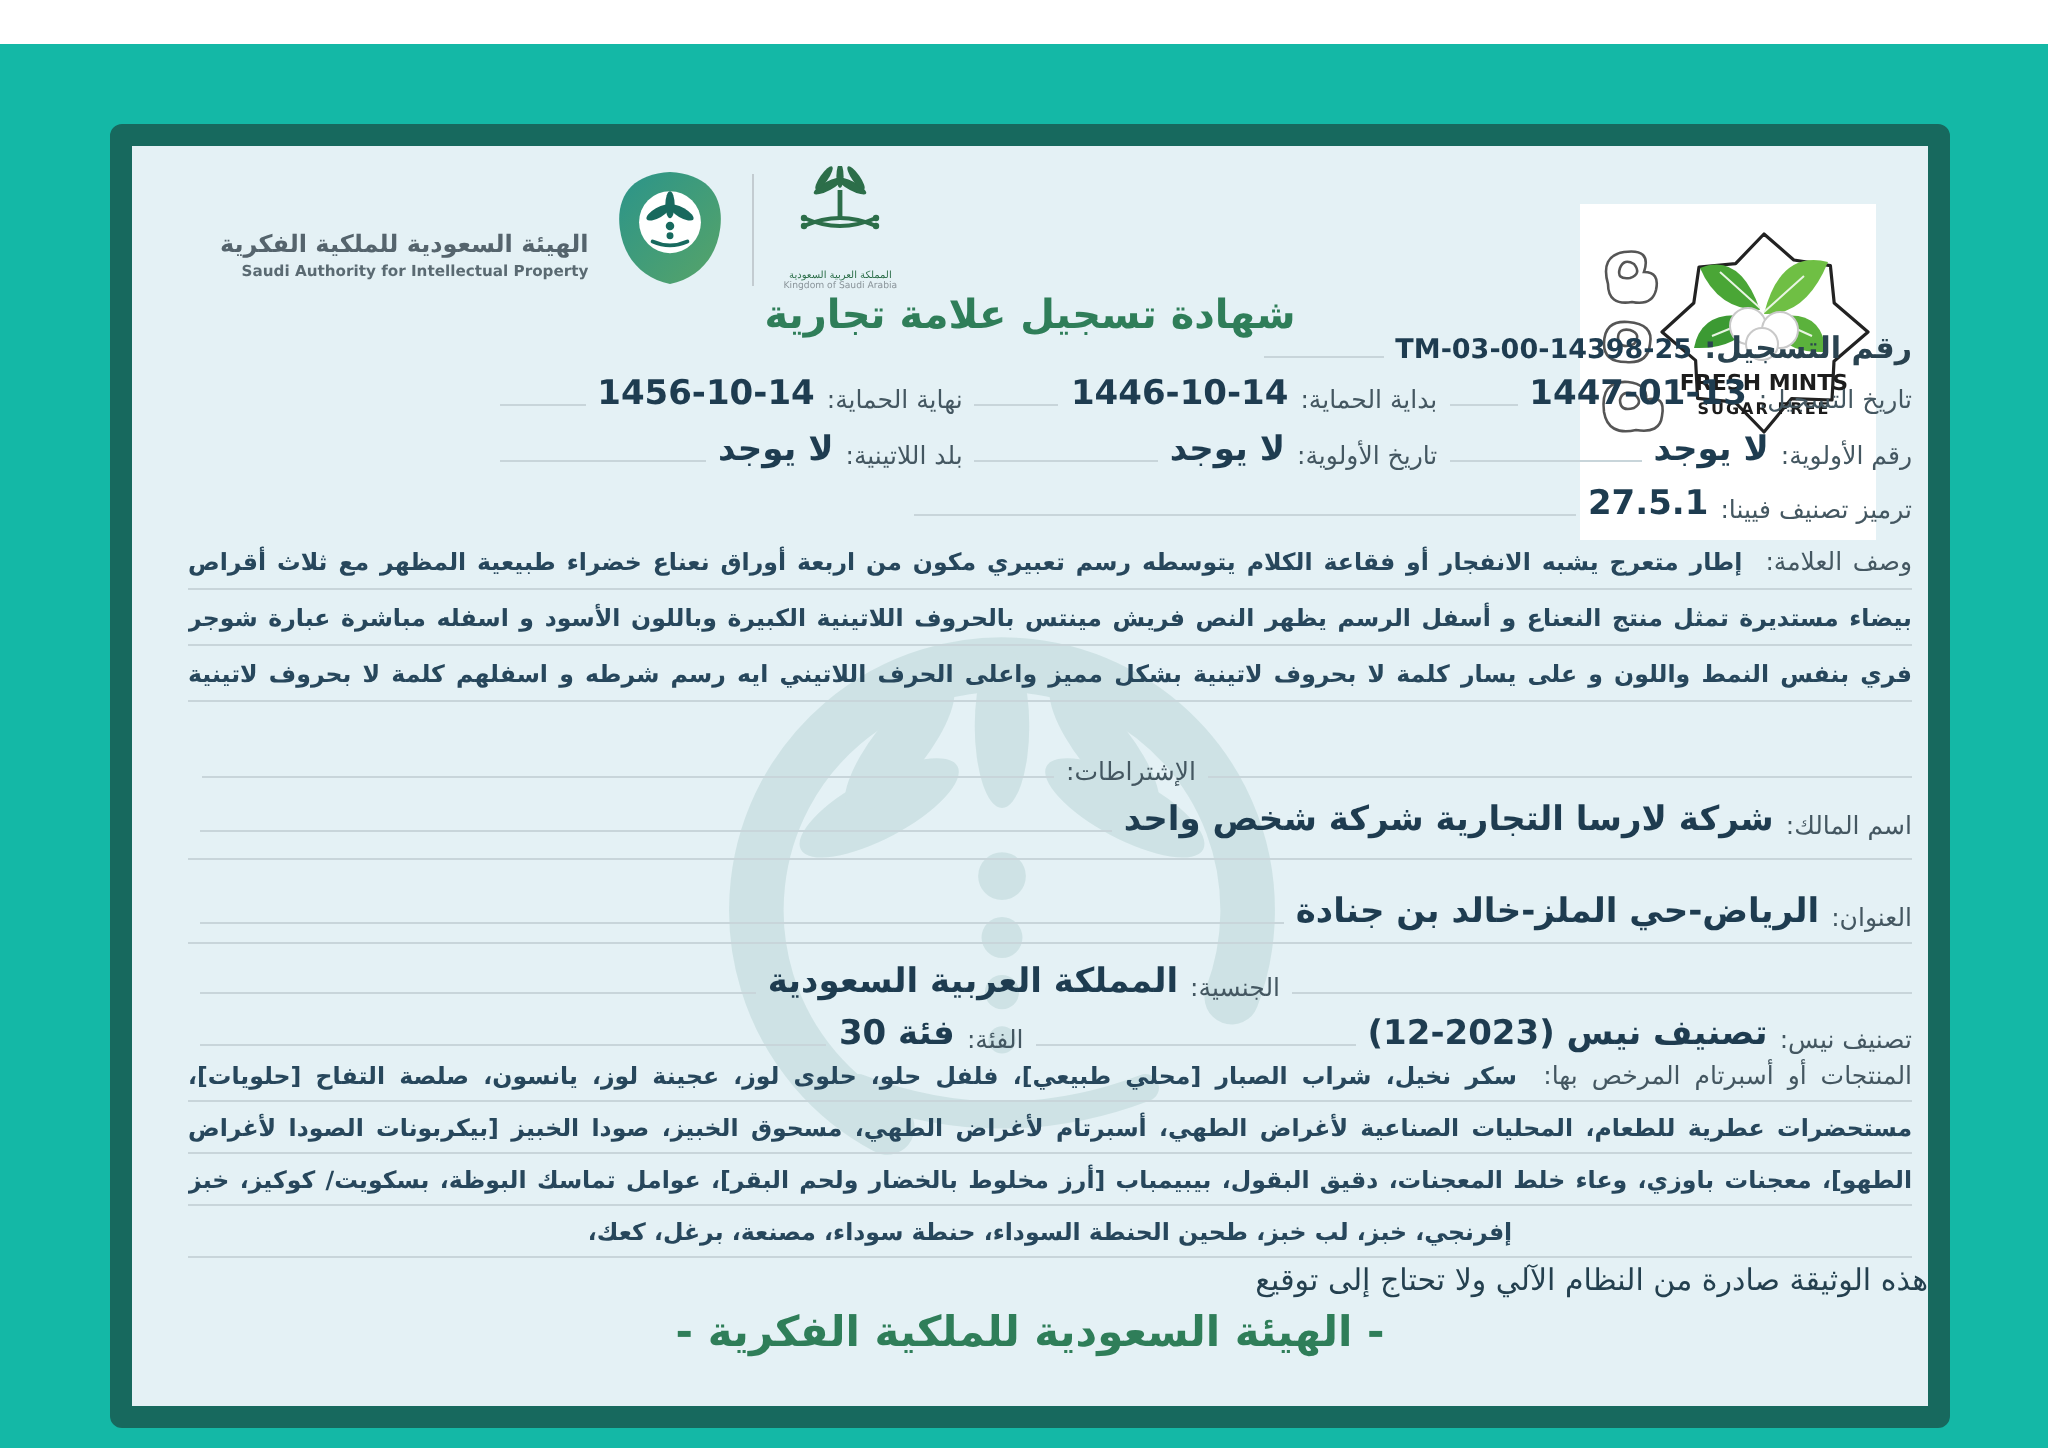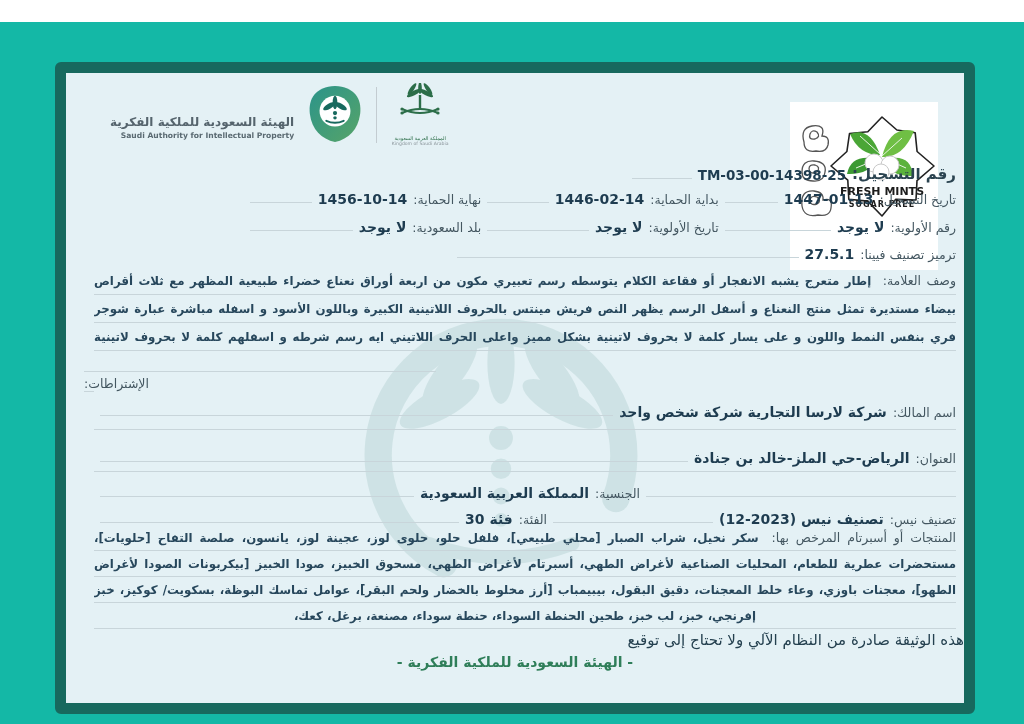--- a/index.html
+++ b/index.html
@@ -24,21 +24,21 @@
   
   .tm-box { position:absolute; top:29px; right:auto; left:724px; width:148px; height:168px; background:#ffffff; }
   
 
   .title { position:absolute; top:72px; left:0; right:0; text-align:center;
     font-size:20px; font-weight:bold; color:#2f7e59; }
 
   
   .row { position:absolute; display:flex; direction:rtl; align-items:flex-end; height:22px; }
   .lbl { font-size:12.5px; color:#445761; font-weight:500; white-space:nowrap; margin-left:6px; }
-  .val { font-size:14px; color:#1e3c50; font-weight:bold; white-space:nowrap; margin-left:6px; }
+  .val { font-size:17px; color:#1e3c50; font-weight:bold; white-space:nowrap; margin-left:6px; }
   .leader { flex:1 1 auto; border-bottom:1px solid #c8d5da; margin-bottom:4px; min-width:10px; margin-left:6px; }
   .leader.fixed { flex:0 0 auto; }
 
   .reg-row { top:84px; left:auto; right:8px; width:330px; height:26px; }
   .reg-row .lbl { font-size:15px; font-weight:bold; color:#2a4350; }
   .reg-row .val { font-size:13.5px; }
 
   .grid-row { right:8px; left:178px; }
   .grid-row .cell { flex:1 1 0; display:flex; direction:rtl; align-items:flex-end; }
   .r2 { top:112px; } .r3 { top:140px; }
@@ -47,32 +47,32 @@
   .textblock { position:absolute; right:8px; left:28px; direction:rtl;
     font-size:11.8px; font-weight:600; color:#27475c; line-height:28px;
     text-align:justify; text-align-last:center; overflow:hidden;
     background-image:repeating-linear-gradient(to bottom, transparent 0 27px, #c8d5da 27px 28px);
   }
   .desc { top:194px; height:85px; }
   .products { top:452px; height:106px; line-height:26px;
     background-image:repeating-linear-gradient(to bottom, transparent 0 25px, #c8d5da 25px 26px); }
   .textblock .lbl { font-weight:500; }
 
-  .cond { top:298px; right:8px; left:12px;flex-direction:column; }
+  .cond { top:298px; right:8px; left:29px; }
   .owner { top:325px; right:8px; left:28px; }
   .addr { top:371px; right:8px; left:28px; }
   .line-row { position:absolute; right:8px; left:28px; height:8px; border-bottom:1px solid #c8d5da; }
   .lr1 { top:349px; } .lr2 { top:391px; }
   .nat { top:406px; right:8px; left:28px; }
   .nice { top:432px; right:8px; left:28px; }
 
   .footer1 { position:absolute; top:558px; left:0; right:0; text-align:right;
     font-size:15px; font-weight:normal; color:#24404f; }
   .footer2 { position:absolute; top:581px; left:0; right:0; text-align:center;
-    font-size:14px; font-weight:bold; color:#2f7e59; }
+    font-size:21px; font-weight:bold; color:#2f7e59; }
 </style>
 </head>
 <body>
 
 <div class="page">
   <div class="board">
 
     <svg class="watermark" viewBox="0 0 200 170">
       <g fill="#17695e" stroke="#17695e">
         <circle cx="100" cy="88" r="72" fill="none" stroke-width="16" stroke-dasharray="330 122" stroke-linecap="round" transform="rotate(118 100 88)"></circle>
@@ -160,36 +160,37 @@
           <g fill="#ffffff" stroke="#c9c9c9" stroke-width="1">
             <circle cx="84" cy="61" r="9"></circle>
               <circle cx="100" cy="63" r="9"></circle>
               <circle cx="91" cy="70" r="8"></circle>
           </g>
           <text x="92" y="93" text-anchor="middle" font-size="11" font-weight="bold" fill="#1c1c1c" font-family="DejaVu Sans, sans-serif">FRESH MINTS</text>
           <text x="92" y="105" text-anchor="middle" font-size="8" font-weight="bold" fill="#1c1c1c" letter-spacing="1" font-family="DejaVu Sans, sans-serif">SUGAR FREE</text>
         </svg>
       </div>
 
+      <div class="title">شهادة تسجيل علامة تجارية</div>
 
       <div class="row reg-row">
         <span class="lbl">رقم التسجيل:</span>
         <span class="val">TM-03-00-14398-25</span>
         <span class="leader"></span>
       </div>
 
       <div class="row grid-row r2">
         <div class="cell">
           <span class="lbl">تاريخ التسجيل:</span>
           <span class="val">1447-01-13</span>
           <span class="leader"></span>
         </div>
         <div class="cell">
           <span class="lbl">بداية الحماية:</span>
-          <span class="val">1446-02-14</span>
+          <span class="val">1446-10-14</span>
           <span class="leader"></span>
         </div>
         <div class="cell">
           <span class="lbl">نهاية الحماية:</span>
           <span class="val">1456-10-14</span>
           <span class="leader"></span>
         </div>
       </div>
 
       <div class="row grid-row r3">
@@ -197,21 +198,21 @@
           <span class="lbl">رقم الأولوية:</span>
           <span class="val">لا يوجد</span>
           <span class="leader"></span>
         </div>
         <div class="cell">
           <span class="lbl">تاريخ الأولوية:</span>
           <span class="val">لا يوجد</span>
           <span class="leader"></span>
         </div>
         <div class="cell">
-          <span class="lbl">بلد السعودية:</span>
+          <span class="lbl">بلد اللاتينية:</span>
           <span class="val">لا يوجد</span>
           <span class="leader"></span>
         </div>
       </div>
 
       <div class="row vienna">
         <span class="lbl">ترميز تصنيف فيينا:</span>
         <span class="val">27.5.1</span>
         <span class="leader"></span>
       </div>

